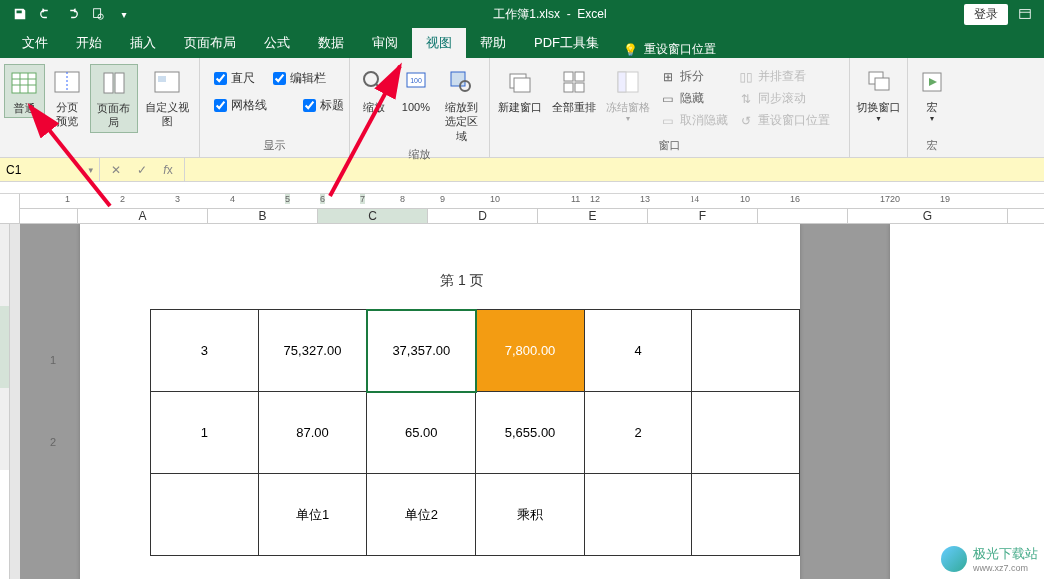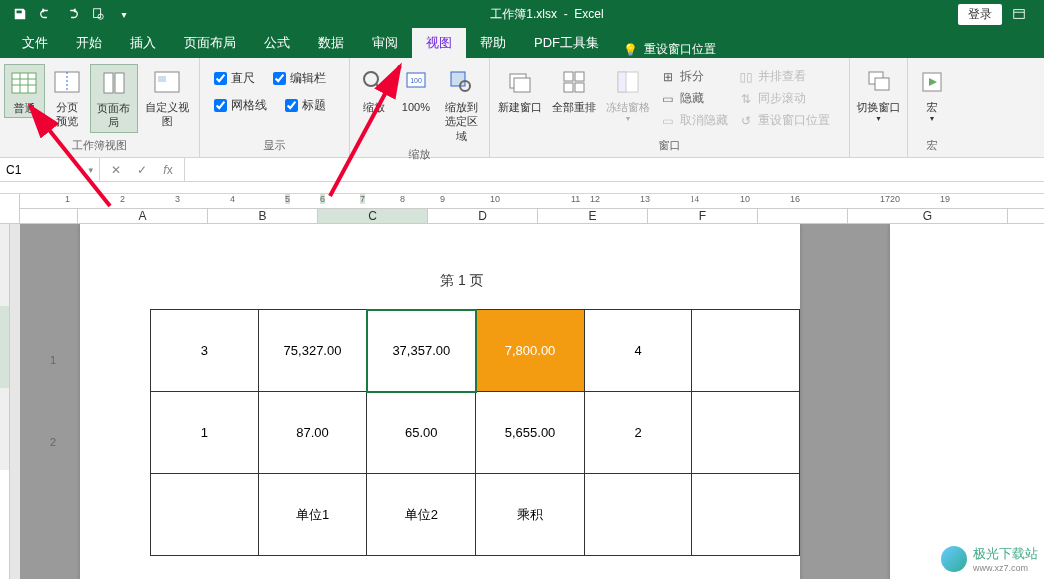--- a/index.html
+++ b/index.html
@@ -3,45 +3,45 @@
 <meta charset="utf-8">
 <style>
 *{margin:0;padding:0;box-sizing:border-box;font-family:"Microsoft YaHei","SimSun",Arial,sans-serif}
 body{background:#e6e6e6;width:1044px;height:579px;overflow:hidden;position:relative}
 
 
 .title-bar{height:28px;background:#0f6b3a;display:flex;align-items:center;color:#fff;font-size:12px}
 .qat{display:flex;align-items:center;padding-left:8px;gap:2px}
 .qat-btn{width:24px;height:24px;display:flex;align-items:center;justify-content:center;cursor:pointer;color:#fff}
 .title-center{flex:1;text-align:center;font-size:12px}
-.title-right{display:flex;align-items:center;gap:4px;padding-right:12px}
+.title-right{display:flex;align-items:center;gap:4px;padding-right:6px}
 .login-btn{background:#fff;color:#333;padding:2px 10px;font-size:12px;border-radius:2px;cursor:pointer}
 .win-btn{width:26px;height:22px;display:flex;align-items:center;justify-content:center;cursor:pointer}
 
 
 .menu-bar{height:30px;background:#0f6b3a;display:flex;align-items:flex-end;padding-left:8px}
 .menu-tab{padding:6px 14px;color:#fff;font-size:13px;cursor:pointer}
-.menu-tab.active{background:#f3f3f3;color:#6d28d9}
+.menu-tab.active{background:#f3f3f3;color:#0f766e}
 .tell-me{display:flex;align-items:center;color:#fff;font-size:12px;gap:6px;padding:0 10px}
 
 
 .ribbon{height:100px;background:#f3f3f3;border-bottom:1px solid #d4d4d4;display:flex}
 .rgroup{border-right:1px solid #d4d4d4;display:flex;flex-direction:column;padding:2px 4px}
 .rgroup-body{flex:1;display:flex;align-items:flex-start;gap:2px;padding-top:4px}
 .rgroup-label{text-align:center;font-size:11px;color:#666;padding:2px 0}
 .rbtn-lg{width:44px;display:flex;flex-direction:column;align-items:center;justify-content:flex-start;font-size:11px;color:#333;cursor:pointer;padding:2px;text-align:center;line-height:1.3}
 .rbtn-lg.sel{background:#d5e3d8;border:1px solid #98b89f}
 .rbtn-lg .ic{width:32px;height:32px;display:flex;align-items:center;justify-content:center;margin-bottom:2px}
 .chk-row{display:flex;align-items:center;font-size:12px;color:#333;gap:4px;padding:2px 4px;cursor:pointer;white-space:nowrap}
 .chk-row input{width:13px;height:13px}
 .rbtn-sm{display:flex;align-items:center;gap:4px;font-size:12px;color:#666;padding:2px 4px;cursor:pointer;white-space:nowrap}
 .rbtn-sm .ic-s{width:16px;height:16px;display:flex;align-items:center;justify-content:center}
 
 
-.fbar{height:24px;background:#ffffff;border-bottom:1px solid #d4d4d4;display:flex;align-items:center}
+.fbar{height:24px;background:#fef9c3;border-bottom:1px solid #d4d4d4;display:flex;align-items:center}
 .name-box{width:100px;border-right:1px solid #d4d4d4;padding:0 6px;font-size:12px;display:flex;align-items:center;justify-content:space-between;height:100%}
 .fbar-btns{display:flex;align-items:center;padding:0 6px;gap:6px;border-right:1px solid #d4d4d4;height:100%;color:#888}
 .fbar-btn{width:20px;text-align:center;cursor:pointer;font-size:12px}
 .fbar-input{flex:1;padding:0 8px;font-size:12px}
 
 
 .fspace{height:12px;background:#fff;border-bottom:1px solid #d4d4d4}
 
 
 .sheet-area{position:relative;background:#e6e6e6;height:385px;display:flex}
@@ -182,36 +182,35 @@
       <div class="rbtn-lg" style="width:60px">
         <div class="ic">
             <svg width="28" height="28" viewBox="0 0 28 28">
               <rect x="2" y="4" width="24" height="20" fill="#fff" stroke="#888"></rect>
               <rect x="5" y="8" width="8" height="6" fill="#cde"></rect>
             </svg>
           </div>
         <span>自定义视图</span>
       </div>
     </div>
-    <div class="rgroup-label">工作簿视图</div>
   </div>
 
   <div class="rgroup" style="width:150px">
     <div class="rgroup-body" style="flex-direction:column;gap:6px;padding-top:8px;padding-left:6px">
       <div style="display:flex;gap:10px">
         <label class="chk-row">
             <input type="checkbox" checked="" style="">
             <span>直尺</span>
           </label>
         <label class="chk-row">
             <input type="checkbox" checked="" style="">
             <span>编辑栏</span>
           </label>
       </div>
-      <div style="display:flex;gap:10px">
+      <div style="display:flex;gap:28px">
         <label class="chk-row">
             <input type="checkbox" checked="" style="">
             <span>网格线</span>
           </label>
         <label class="chk-row">
             <input type="checkbox" checked="" style="">
             <span>标题</span>
           </label>
       </div>
     </div>

